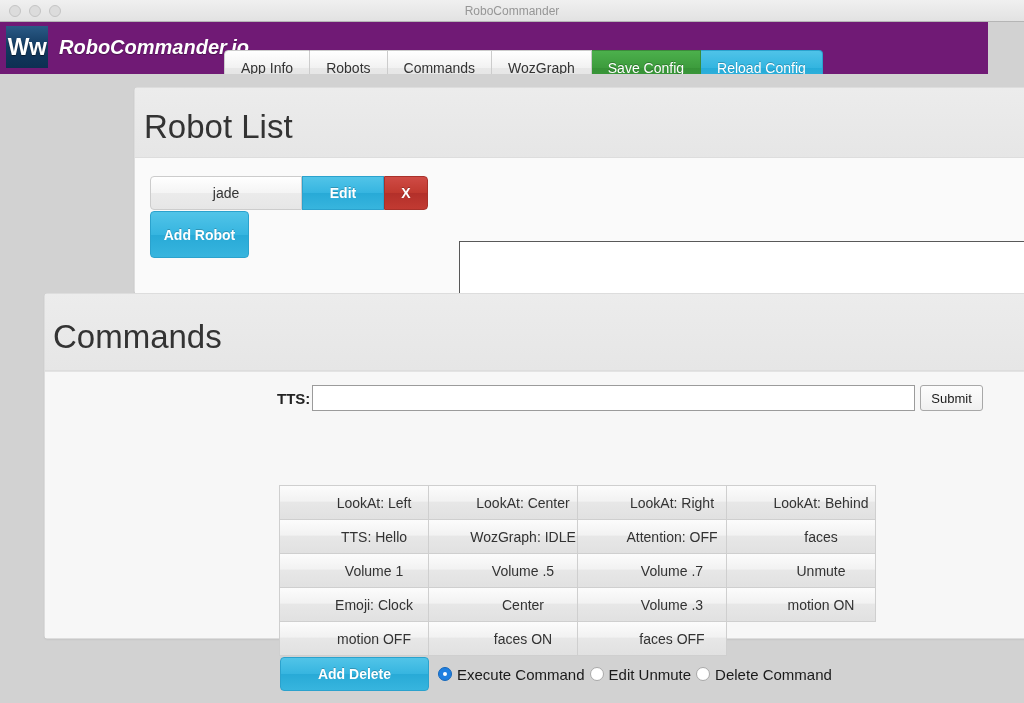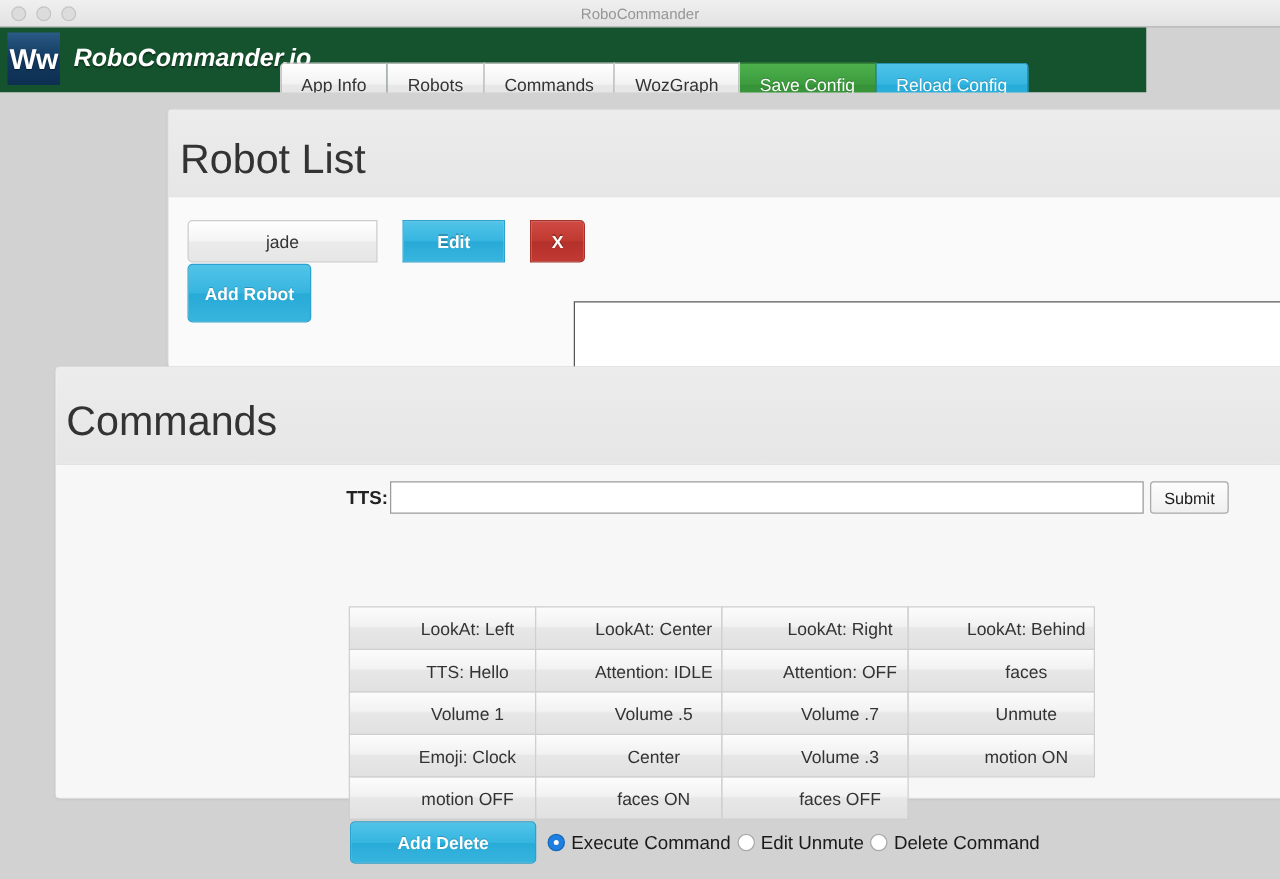--- a/index.html
+++ b/index.html
@@ -48,23 +48,23 @@
     line-height: 22px;
     text-align: center;
     font-size: 12px;
     color: #969696;
   }
 
   
   .navbar {
     position: absolute;
     top: 22px; left: 0;
-    width: 917px;
+    width: 988px;
     height: 52px;
-    background: #14532d;
+    background: #701a75;
     box-sizing: border-box;
   }
   .brand-wrap {
     position: absolute;
     left: 6px; top: 4px;
     display: flex;
     align-items: center;
   }
   .brand-logo {
     width: 42px; height: 42px;
@@ -169,21 +169,20 @@
     padding: 0;
     box-sizing: border-box;
   }
 
   .robot-row {
     position: absolute;
     left: 15px; top: 18px;
     display: flex;
     align-items: stretch;
     height: 34px;
-    gap: 20px;
   }
   .robot-name {
     width: 152px;
     height: 34px;
     display: flex;
     align-items: center;
     justify-content: center;
     font-size: 14px;
     color: #333333;
     background: linear-gradient(to bottom, #ffffff 0%, #f4f4f4 50%, #ebebeb 51%, #e6e6e6 100%);
@@ -432,21 +431,21 @@
       <input class="tts-input" type="text" placeholder="" style="">
       <div class="tts-submit">Submit</div>
     </div>
 
     <div class="cmd-grid">
       <div class="cmd-cell">LookAt: Left</div>
       <div class="cmd-cell">LookAt: Center</div>
       <div class="cmd-cell">LookAt: Right</div>
       <div class="cmd-cell">LookAt: Behind</div>
       <div class="cmd-cell">TTS: Hello</div>
-      <div class="cmd-cell">Attention: IDLE</div>
+      <div class="cmd-cell">WozGraph: IDLE</div>
       <div class="cmd-cell">Attention: OFF</div>
       <div class="cmd-cell">faces</div>
       <div class="cmd-cell">Volume 1</div>
       <div class="cmd-cell">Volume .5</div>
       <div class="cmd-cell">Volume .7</div>
       <div class="cmd-cell">Unmute</div>
       <div class="cmd-cell">Emoji: Clock</div>
       <div class="cmd-cell">Center</div>
       <div class="cmd-cell">Volume .3</div>
       <div class="cmd-cell">motion ON</div>

